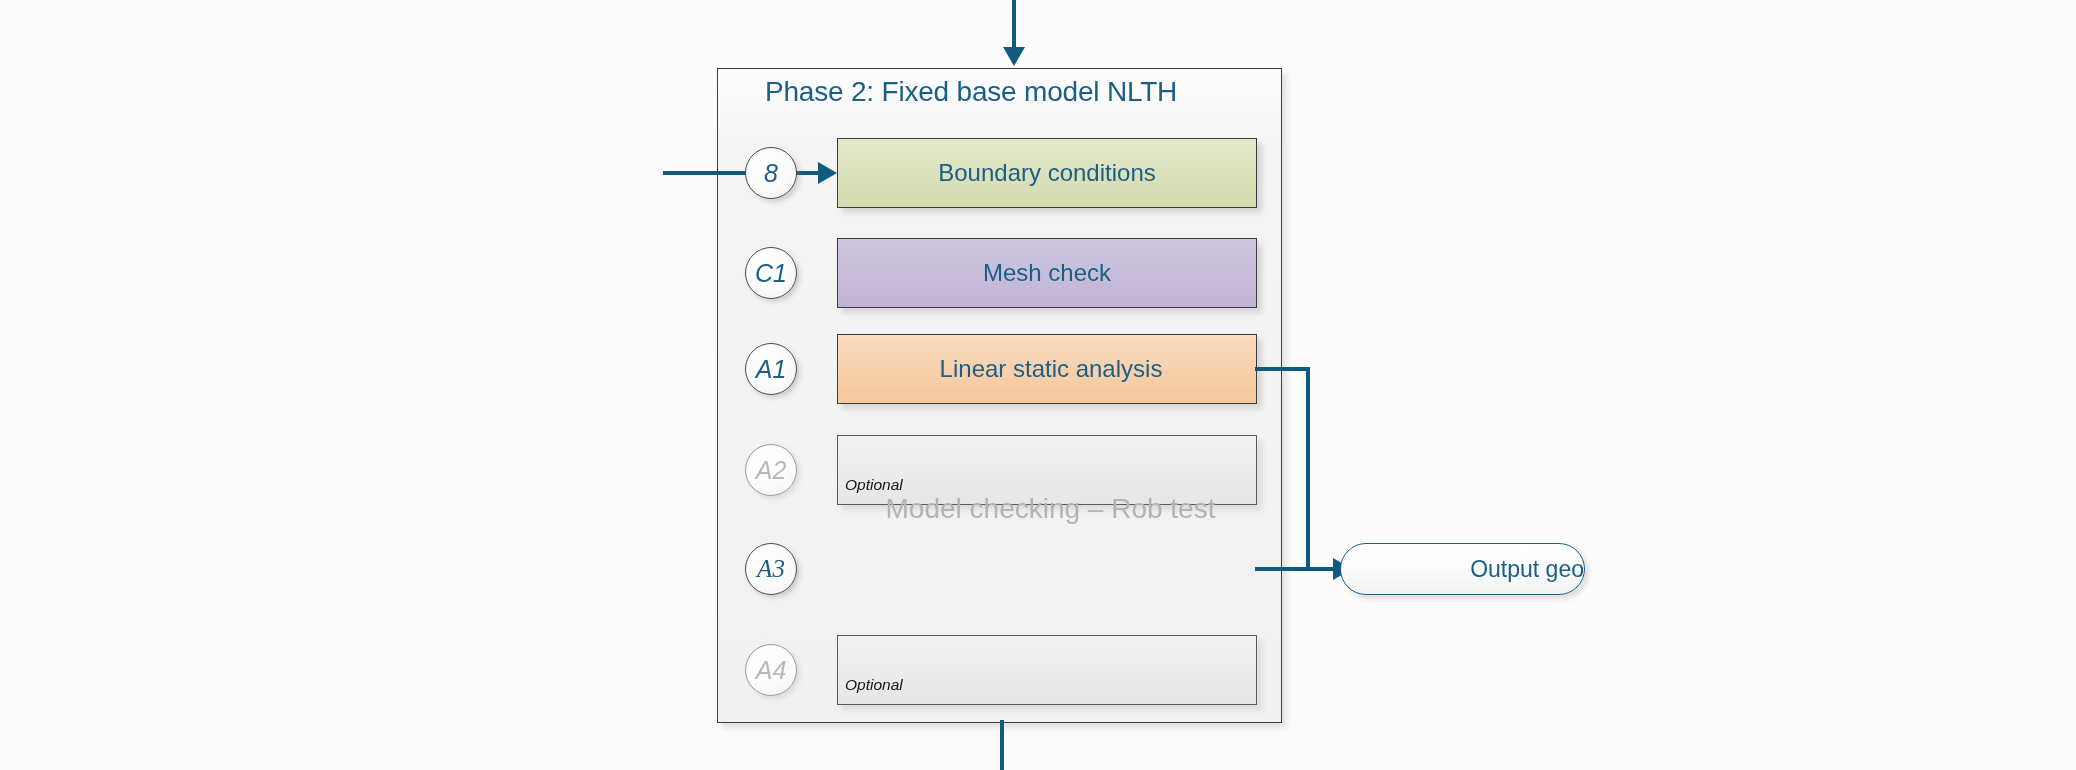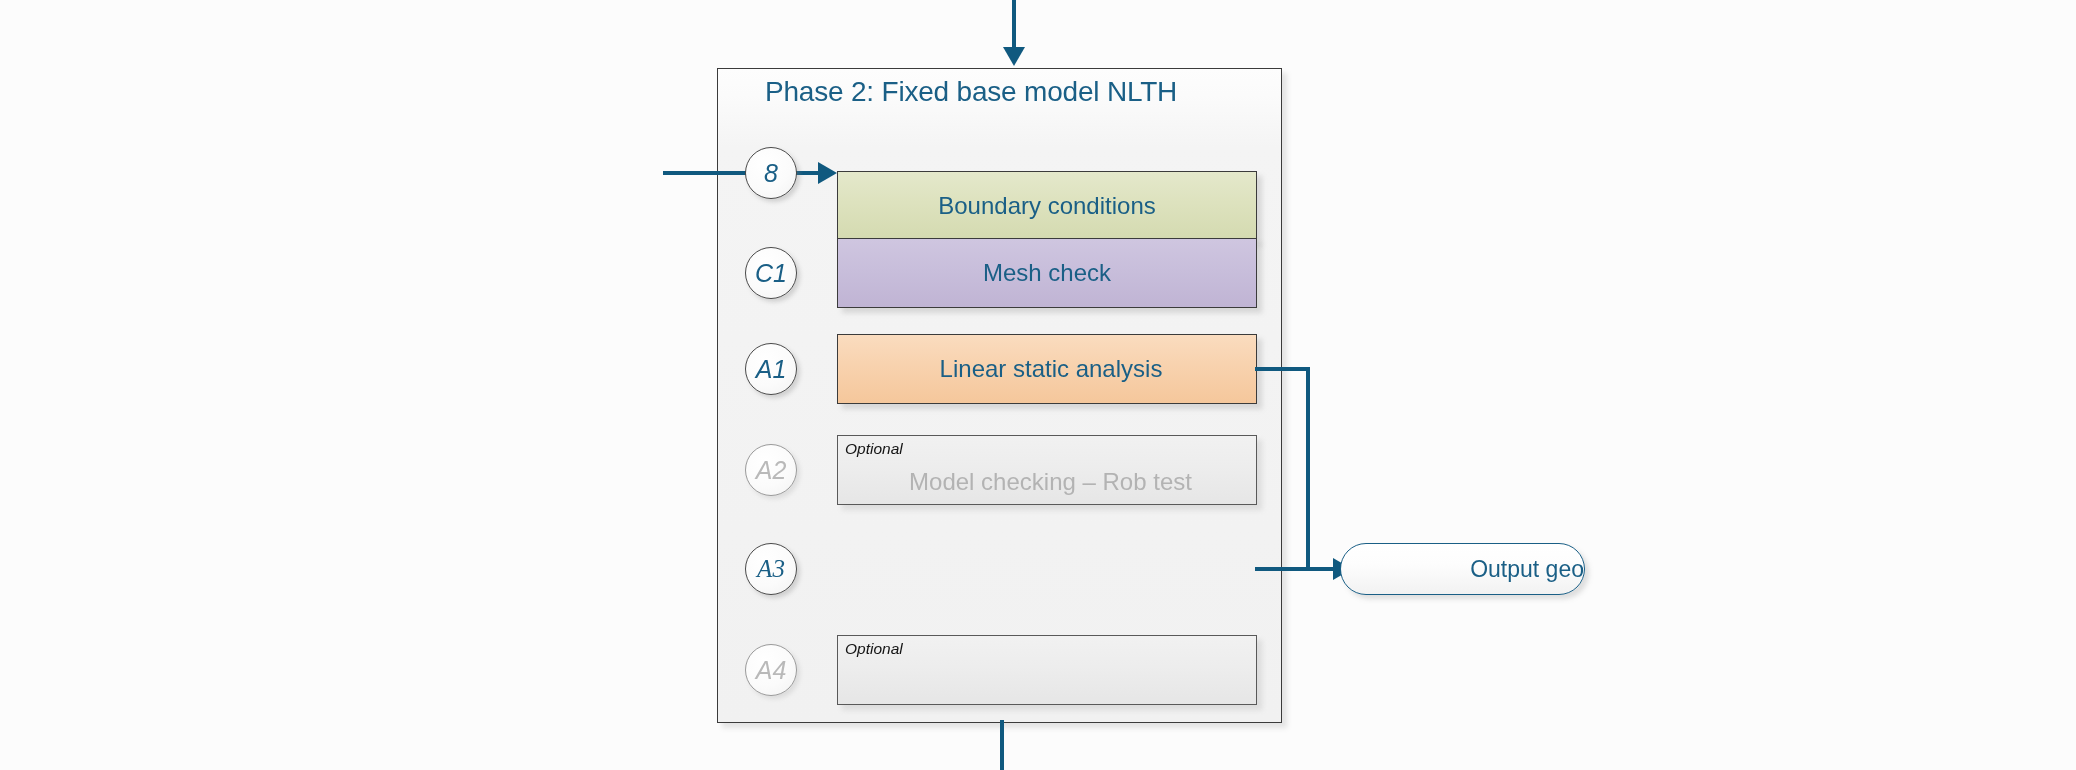--- a/index.html
+++ b/index.html
@@ -75,48 +75,48 @@
     border: 1.4px solid #3b3b3b;
     display: flex;
     align-items: center;
     justify-content: center;
     font-size: 24px;
     color: #1a5f86;
     box-shadow: 5px 5px 5px rgba(135,135,135,0.26);
   }
   .task.green {
     background: linear-gradient(180deg, #e4e8cb 0%, #dde2be 45%, #d4dab0 100%);
-    margin-top: 33px;
   }
   .task.purple {
     background: linear-gradient(180deg, #cfc6e0 0%, #c8bedb 45%, #c0b4d4 100%);
   }
   .task.orange {
     background: linear-gradient(180deg, #fadcbf 0%, #f8d2ae 45%, #f5c79b 100%);
   }
   .task.optional {
     background: linear-gradient(180deg, #f1f1f1 0%, #ededed 45%, #e6e6e6 100%);
     border-color: #595959;
     display: block;
     padding: 5px 0 0 7px;
     box-shadow: 5px 5px 5px rgba(150,150,150,0.22);
   }
   .opt-tag {
     display: block;
     font-style: italic;
     font-size: 15.5px;
     color: #141414;
     line-height: 1.05;
+    margin-top: 36px;
   }
   .opt-label {
     display: block;
     text-align: center;
-    font-size: 24px;
+    font-size: 28px;
     color: #b3b3b3;
-    margin-top: 11px;
+    margin-top: 0;
   }
 
   
   .pill {
     position: absolute;
     height: 52px;
     box-sizing: border-box;
     border: 1.5px solid #1a5f86;
     border-radius: 26px;
     background: linear-gradient(180deg, #ffffff 0%, #fdfdfd 40%, #f2f2f2 100%);

